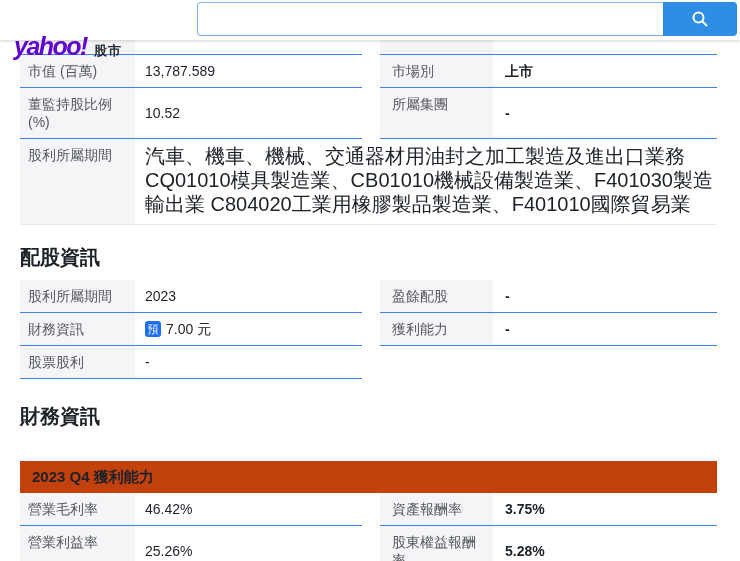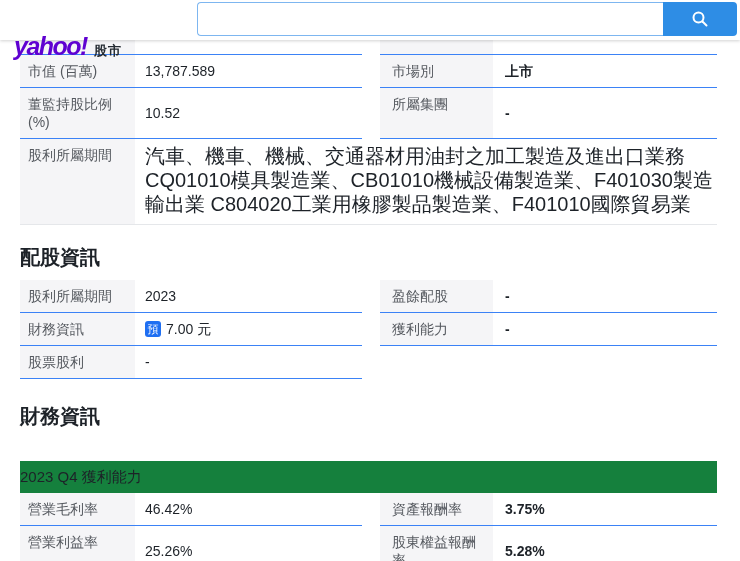--- a/index.html
+++ b/index.html
@@ -36,22 +36,22 @@
   .clipped-row .lbl, .clipped-row .val { padding-top:2px; padding-bottom:0; }
 
   .biz-row { display:flex; border-bottom:1px solid #e5e7ea; }
   .biz-row .lbl { width:115px; min-width:115px; }
   .biz-val { flex:1; padding:5px 0 8px 10px; font-size:20px; line-height:24px; color:#1d2228; }
 
   .section-title { font-size:20px; font-weight:700; color:#1d2228; line-height:24px;
     margin-top:20px; margin-bottom:11px; }
   .section-title.fin { margin-top:25px; margin-bottom:33px;font-family:Liberation Serif, serif; }
 
-  .sub-bar { background:#15803d; height:32px; line-height:32px; 
-    font-size:15px; font-weight:400; color:#1d2228; }
+  .sub-bar { background:#c2410c; height:32px; line-height:32px; padding-left:12px;
+    font-size:15px; font-weight:700; color:#1d2228; }
 
   .badge { display:inline-block; width:16px; height:16px; border-radius:3px; background:#1f6ff2;
     color:#fff; font-size:11px; line-height:16px; text-align:center; margin-right:5px; flex:none; }
 </style>
 </head>
 <body>
 
 <div class="page">
 
   <div class="header">

